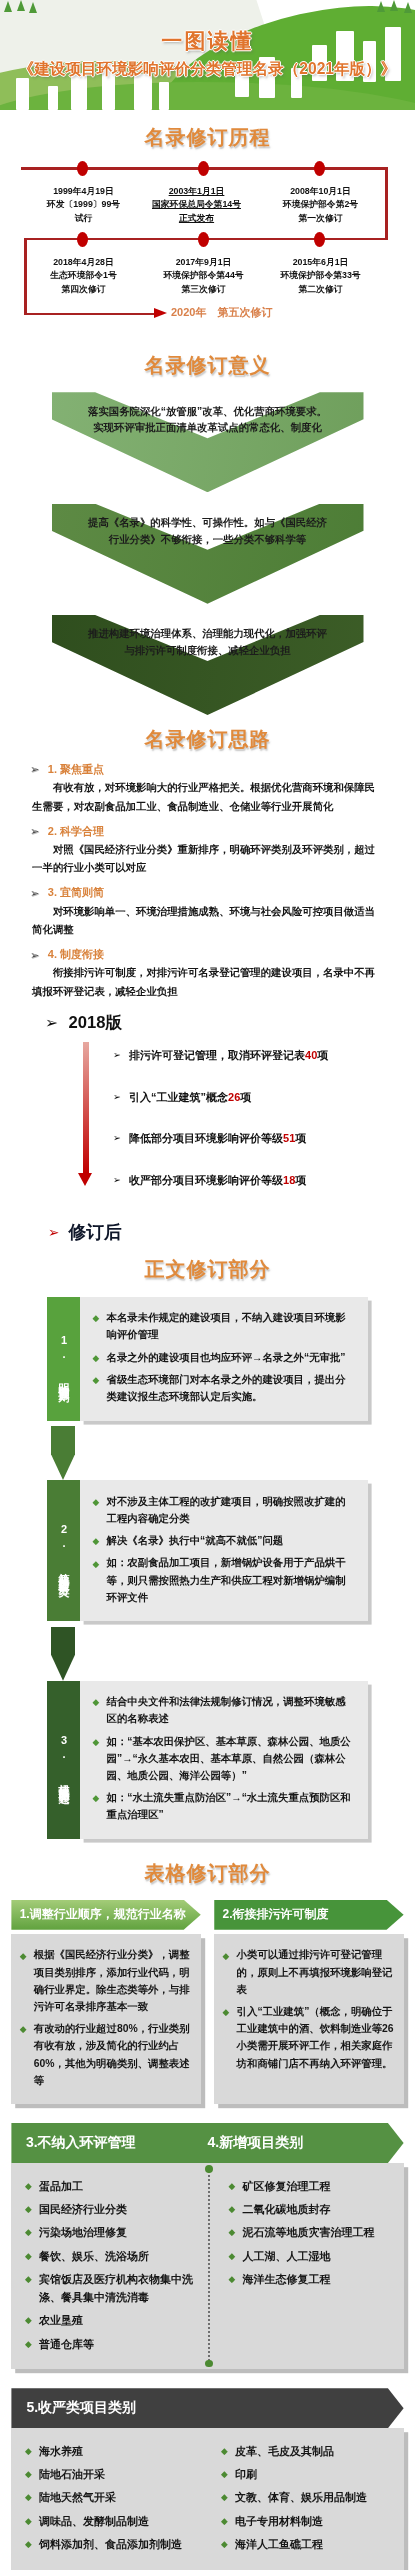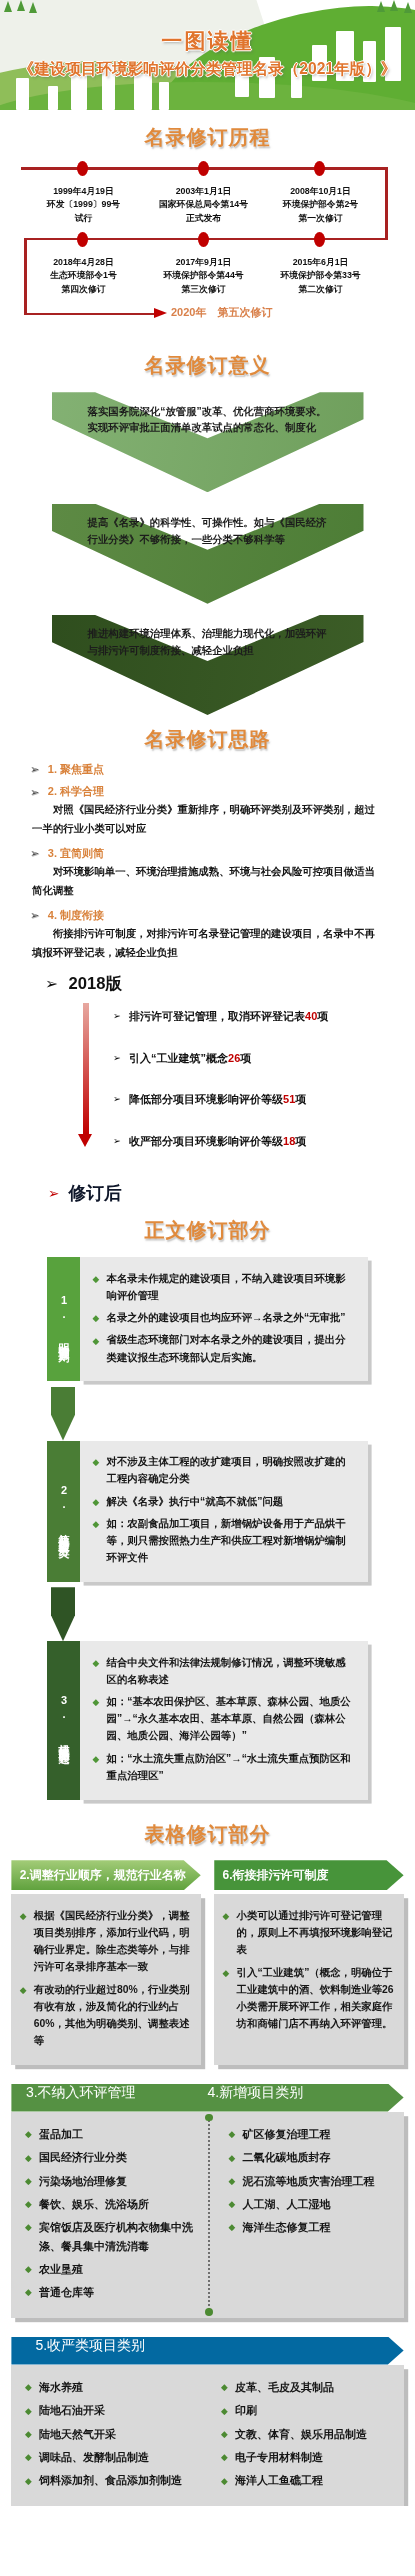--- a/index.html
+++ b/index.html
@@ -33,21 +33,21 @@
   .tl-arrowhead{position:absolute;width:0;height:0;border-top:5.7px solid transparent;border-bottom:5.7px solid transparent;border-left:13.5px solid #c00000;}
   .tl-final{position:absolute;color:#d9804a;font-size:11px;font-weight:700;}
 
   
   .chev{position:relative;width:312px;height:100px;margin:0 auto 11.4px auto;}
   .chev-band{position:absolute;inset:0;
     clip-path:polygon(0% 0%,14% 0%,50% 46%,86% 0%,100% 0%,100% 27%,50% 100%,0% 27%);}
   .chev.c1 .chev-band{background:linear-gradient(100deg,#83b173,#6f9f5c);}
   .chev.c2 .chev-band{background:linear-gradient(100deg,#5d8a44,#4d7d36);}
   .chev.c3 .chev-band{background:linear-gradient(100deg,#2f4e1e,#3c5d27);}
-  .chev-text{position:absolute;left:36px;right:36px;top:11.4px;text-align:left;font-size:10.4px;font-weight:700;color:#1c1c1c;line-height:1.6;}
+  .chev-text{position:absolute;left:36px;right:36px;top:11.4px;text-align:center;font-size:10.4px;font-weight:700;color:#1c1c1c;line-height:1.6;}
   .chev-num{position:absolute;left:0;right:0;bottom:1px;text-align:right;color:#ffffff;font-size:18.7px;font-weight:700;}
 
   
   .approach{margin:8.3px 30px 0 30px;}
   .app-head{display:flex;align-items:center;gap:8.3px;margin-top:7.3px;}
   .arrow-bullet{font-size:11.4px;color:#4a4a4a;text-shadow:0.5px 0.5px 0 #bbb;}
   .app-head .t{color:#d9823b;font-size:11px;font-weight:800;}
   .app-body{font-size:10.4px;font-weight:600;color:#161616;line-height:1.8;text-indent:2em;margin:2.1px 2.1px 0 2.1px;}
 
   
@@ -80,25 +80,25 @@
   .cols{display:flex;gap:13.5px;margin:12.5px 11.4px 0 11.4px;}
   .col{flex:1;display:flex;flex-direction:column;}
   .col-header{height:30px;display:flex;align-items:center;padding-left:8.3px;color:#fff;font-size:12px;font-weight:800;
     clip-path:polygon(0 0,91% 0,100% 50%,91% 100%,0 100%);}
   .ch1{background:linear-gradient(180deg,#a3cc78,#60a23e);}
   .ch2{background:#47943a;}
   .col-body{flex:1;margin-top:4.2px;background:#d9d9d9;box-shadow:4.2px 4.2px 0 #bdbdbd;padding:12.5px 7.3px 10.4px 8.3px;}
   .col-body .bullet{font-size:10.4px;}
   .col-body .diamond{color:#4c8a32;}
 
-  .banner{margin:18.7px 11.4px 0 11.4px;height:28px;display:flex;align-items:flex-start;color:#fff;font-size:14px;font-weight:400;
+  .banner{margin:18.7px 11.4px 0 11.4px;height:40px;display:flex;align-items:center;color:#fff;font-size:14px;font-weight:700;
     clip-path:polygon(0 0,96% 0,100% 50%,96% 100%,0 100%);}
   .banner34{background:#559143;}
   .banner34 .half{width:50%;padding-left:14.5px;box-sizing:border-box;}
-  .banner5{background:#0369a1;padding-left:24px;}
+  .banner5{background:#404040;padding-left:15px;}
   .panel{margin:0 11.4px;background:#d9d9d9;box-shadow:4.2px 4.2px 0 #bdbdbd;display:flex;position:relative;padding:13.5px 0 11.4px 0;}
   .panel .pcol{width:50%;box-sizing:border-box;padding:0 7.3px 0 13.5px;}
   .panel .pcol.right{padding-left:21px;}
   .panel .bullet{font-size:11px;}
   .panel .diamond{color:#4c8a32;}
   .dotted-divider{position:absolute;left:50%;top:8.3px;bottom:8.3px;border-left:2.1px dotted #6f6f6f;}
   .dotted-divider:before,.dotted-divider:after{content:"";position:absolute;left:-4.7px;width:7.8px;height:7.8px;border-radius:50%;background:#4c8a32;}
   .dotted-divider:before{top:-6.2px;} .dotted-divider:after{bottom:-6.2px;}
 </style>
 </head>
@@ -151,21 +151,21 @@
     <div class="tl-dot" style="left:314px;top:1px;"></div>
     <div class="tl-dot" style="left:77px;top:72px;"></div>
     <div class="tl-dot" style="left:198px;top:72px;"></div>
     <div class="tl-dot" style="left:314px;top:72px;"></div>
 
     <div class="tl-event" style="left:21px;top:25px;">
       <div>1999年4月19日</div>
       <div>环发〔1999〕99号</div>
       <div>试行</div>
     </div>
-    <div class="tl-event" style="left:141px;top:25px;">
+    <div class="tl-event" style="left:134px;top:25px;text-decoration:underline;">
       <div>2003年1月1日</div>
       <div>国家环保总局令第14号</div>
       <div>正式发布</div>
     </div>
     <div class="tl-event" style="left:258px;top:25px;">
       <div>2008年10月1日</div>
       <div>环境保护部令第2号</div>
       <div>第一次修订</div>
     </div>
     <div class="tl-event" style="left:21px;top:96px;">
@@ -204,20 +204,21 @@
       <div class="chev-num">03</div>
     </div>
   </div>
 
   <div class="sec-title mt-sm">名录修订思路</div>
   <div class="approach">
     <div class="app-head">
       <span class="arrow-bullet">➢</span>
       <span class="t">1. 聚焦重点</span>
     </div>
+    <div class="app-body">有收有放，对环境影响大的行业严格把关。根据优化营商环境和保障民生需要，对农副食品加工业、食品制造业、仓储业等行业开展简化</div>
     <div class="app-head">
       <span class="arrow-bullet">➢</span>
       <span class="t">2. 科学合理</span>
     </div>
     <div class="app-body">对照《国民经济行业分类》重新排序，明确环评类别及环评类别，超过一半的行业小类可以对应</div>
     <div class="app-head">
       <span class="arrow-bullet">➢</span>
       <span class="t">3. 宜简则简</span>
     </div>
     <div class="app-body">对环境影响单一、环境治理措施成熟、环境与社会风险可控项目做适当简化调整</div>
@@ -311,34 +312,34 @@
           <span class="diamond">◆</span>
           <span>如：“水土流失重点防治区”→“水土流失重点预防区和重点治理区”</span>
         </div>
     </div>
   </div>
 
   <div class="sec-title mt-lg">表格修订部分</div>
 
   <div class="cols">
     <div class="col">
-      <div class="col-header ch1">2.调整行业顺序，规范行业名称</div>
+      <div class="col-header ch1">1.调整行业顺序，规范行业名称</div>
       <div class="col-body">
         <div class="bullet">
             <span class="diamond">◆</span>
             <span>根据《国民经济行业分类》，调整项目类别排序，添加行业代码，明确行业界定。除生态类等外，与排污许可名录排序基本一致</span>
           </div>
         <div class="bullet">
             <span class="diamond">◆</span>
             <span>有改动的行业超过80%，行业类别有收有放，涉及简化的行业约占60%，其他为明确类别、调整表述等</span>
           </div>
       </div>
     </div>
     <div class="col">
-      <div class="col-header ch2">6.衔接排污许可制度</div>
+      <div class="col-header ch2">2.衔接排污许可制度</div>
       <div class="col-body">
         <div class="bullet">
             <span class="diamond">◆</span>
             <span>小类可以通过排污许可登记管理的，原则上不再填报环境影响登记表</span>
           </div>
         <div class="bullet">
             <span class="diamond">◆</span>
             <span>引入“工业建筑”（概念，明确位于工业建筑中的酒、饮料制造业等26小类需开展环评工作，相关家庭作坊和商铺门店不再纳入环评管理。</span>
           </div>
       </div>

